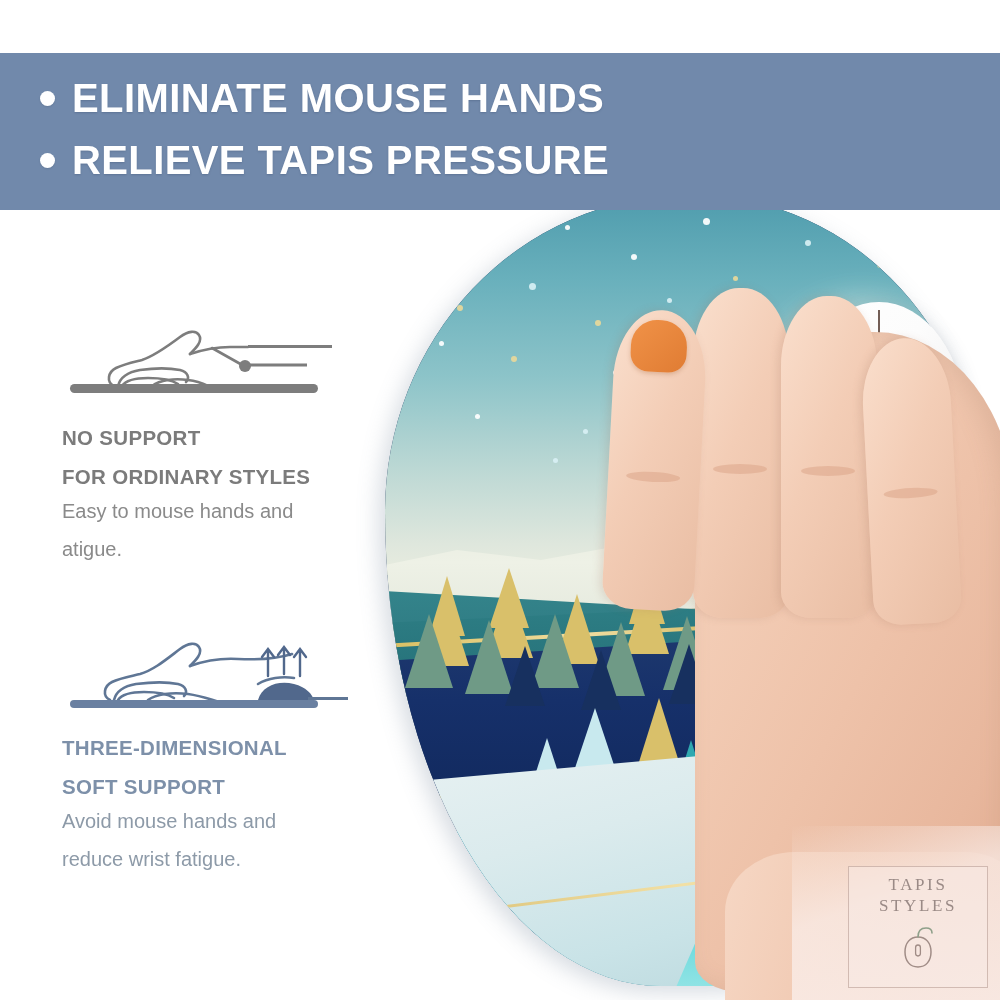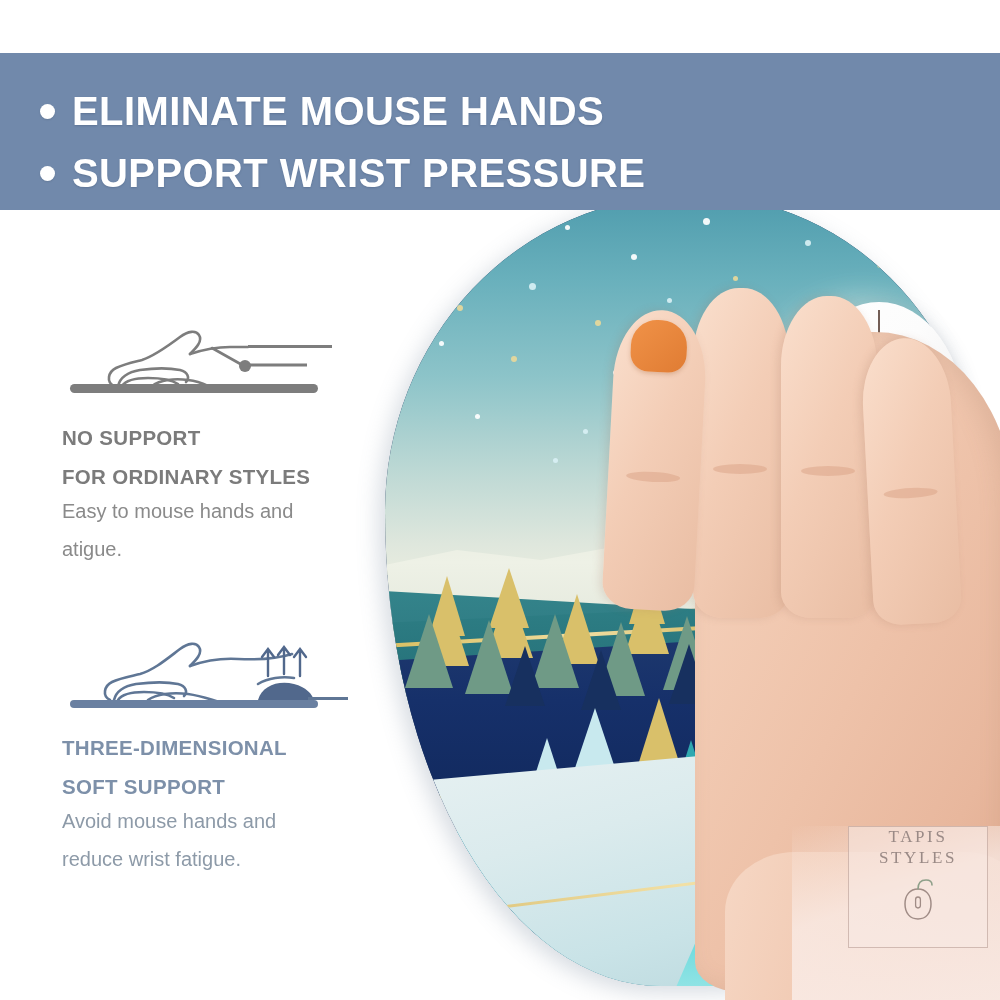--- a/index.html
+++ b/index.html
@@ -11,21 +11,21 @@
     overflow:hidden;
   }
   #stage { position:absolute; inset:0; width:1000px; height:1000px; background:#fff; }
 
   
   .header-band {
     position:absolute; left:0; top:53px; width:1000px; height:157px;
     background:#7189ab;
     z-index:30;
   }
-  .bullet-list { position:absolute; left:40px; top:27px; }
+  .bullet-list { position:absolute; left:40px; top:14px; }
   .bullet-row { display:flex; align-items:center; height:62px; }
   .bullet-dot {
     width:15px; height:15px; border-radius:50%;
     background:#ffffff; flex:0 0 auto; margin-right:17px;
     box-shadow:0 1px 2px rgba(0,0,0,.10);
   }
   .bullet-text {
     color:#ffffff;
     font-size:40px;
     font-weight:bold;
@@ -204,26 +204,26 @@
   .watermark {
     position:absolute; left:300px; top:484px; z-index:40;
     font-size:40px; font-weight:bold; letter-spacing:1px;
     color:rgba(120,124,132,.42);
     white-space:nowrap;
     pointer-events:none;
   }
 
   
   .logo-box {
-    position:absolute; left:848px; top:826px; width:140px; height:122px;
+    position:absolute; left:848px; top:866px; width:140px; height:122px;
     border:1.4px solid rgba(178,150,140,.55);
     background:rgba(247,233,228,.55);
     z-index:45;
     display:flex; flex-direction:column; align-items:center; justify-content:flex-start;
-    padding-top:0;
+    padding-top:8px;
   }
   .logo-line {
     font-family:"Liberation Serif", serif;
     font-size:17px; letter-spacing:2.6px; color:#9a8a86;
     line-height:1.22;
   }
   .logo-mouse { margin-top:9px; }
   .bg-fade {
     position:absolute; left:792px; top:826px; width:208px; height:174px;
     background:linear-gradient(160deg,rgba(250,238,234,.0) 0%,rgba(250,238,234,.72) 42%,rgba(250,238,234,.88) 100%);
@@ -236,21 +236,21 @@
 <div id="stage">
 
   <div class="header-band">
     <div class="bullet-list">
       <div class="bullet-row">
         <span class="bullet-dot"></span>
         <span class="bullet-text">ELIMINATE MOUSE HANDS</span>
       </div>
       <div class="bullet-row">
         <span class="bullet-dot"></span>
-        <span class="bullet-text">SUPPORT WRIST PRESSURE</span>
+        <span class="bullet-text">RELIEVE TAPIS PRESSURE</span>
       </div>
     </div>
   </div>
 
   <div class="feature feature-1">
     <svg class="feature-icon" viewBox="0 0 300 95">
       <g fill="none" stroke="#7d7d7d" stroke-width="2.6" stroke-linecap="round" stroke-linejoin="round">
         <path d="M52 68 C44 64 46 54 54 50 C62 46 72 44 80 42 C92 38 106 28 118 19 C126 13 134 12 137 17 C141 23 134 30 128 36"></path>
         <path d="M128 36 C140 32 156 29 168 29 L186 29"></path>
         <path d="M56 68 C58 60 66 54 78 52 C92 50 108 50 118 52 C126 54 128 60 124 64"></path>

